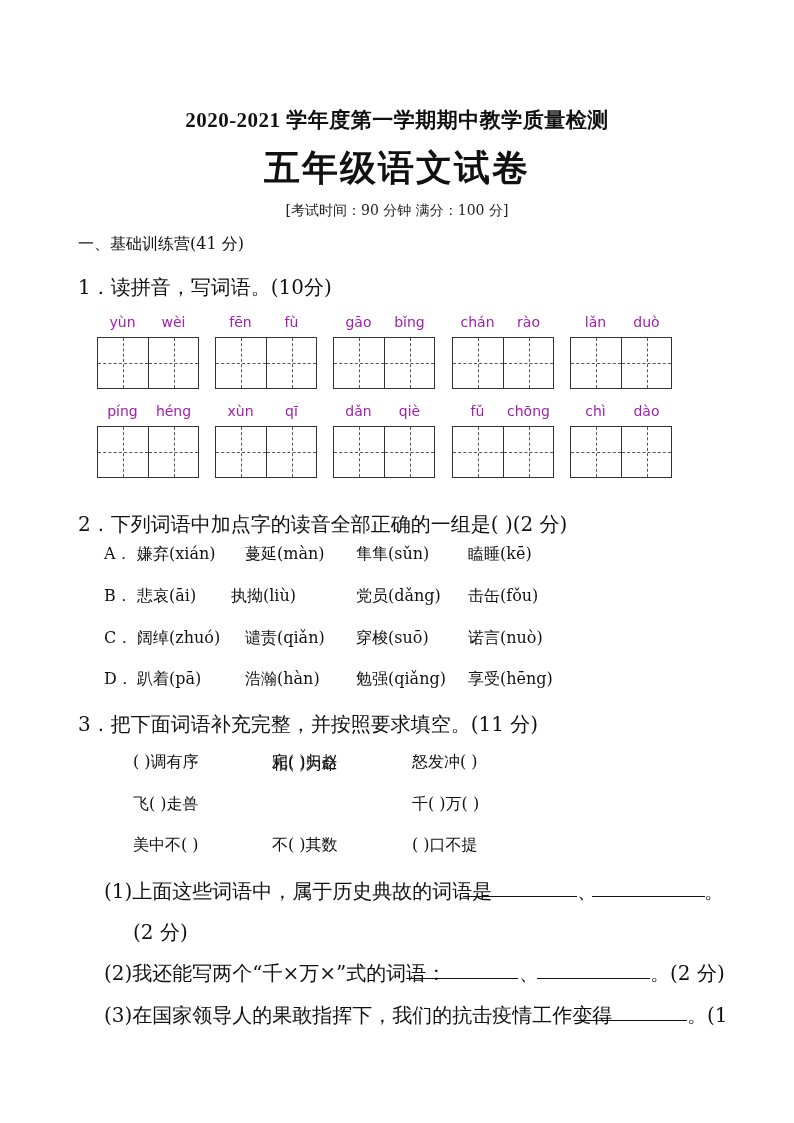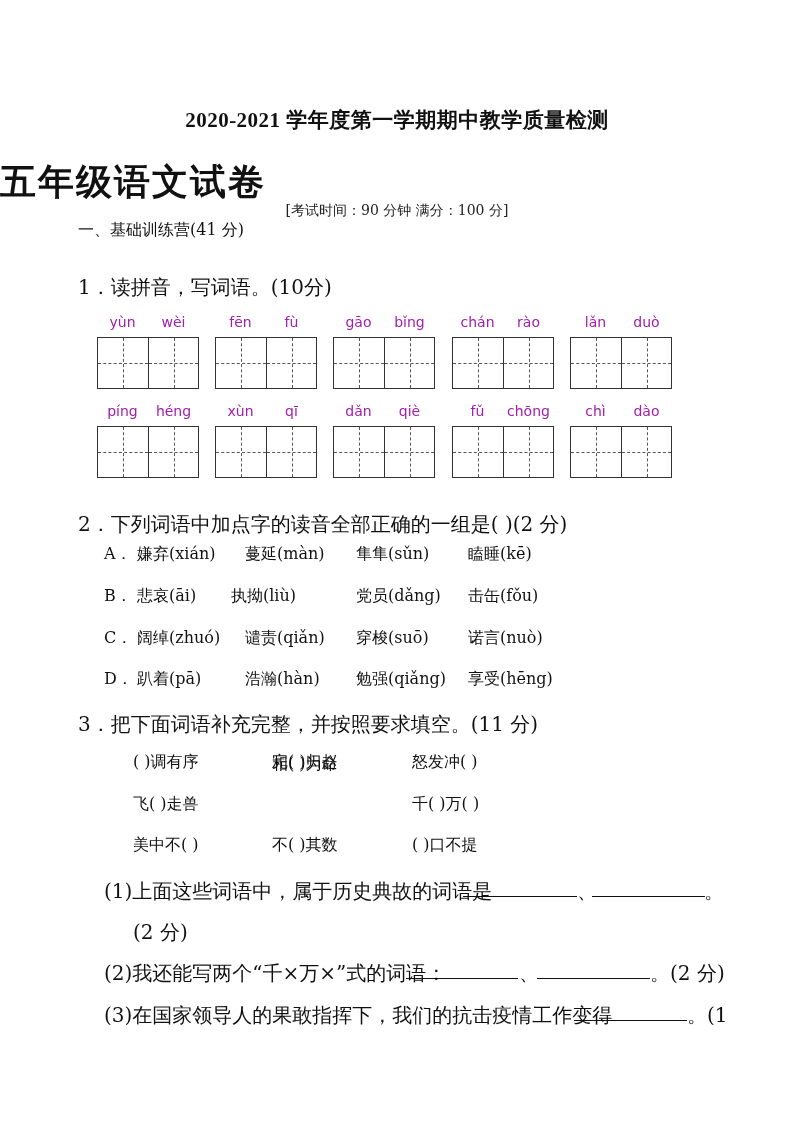--- a/index.html
+++ b/index.html
@@ -1,19 +1,19 @@
 <!DOCTYPE html>
 <html><head>
 <meta charset="utf-8">
 <style>
   html, body { margin:0; padding:0; background:#ffffff; }
   body { width:794px; height:1123px; position:relative; overflow:hidden; color:#111; font-family:"DejaVu Serif","Liberation Serif",serif; }
   .abs { position:absolute; white-space:nowrap; }
   .subtitle { left:0; width:794px; top:106px; text-align:center; font-family:Liberation Serif, serif; font-size:21px; font-weight:bold; letter-spacing:0.5px; }
-  .title { left:0; width:794px; top:158px; font-family:"DejaVu Sans","Liberation Sans",sans-serif; font-size:36px; font-weight:bold; letter-spacing:2px; }
+  .title { left:0; width:794px; top:144px; text-align:center; font-family:"DejaVu Sans","Liberation Sans",sans-serif; font-size:36px; font-weight:bold; letter-spacing:2px; }
   .meta { left:0; width:794px; top:202px; text-align:center; font-size:14px; color:#222; }
   .txt { font-size:16px; }
   .q { font-size:20px; }
   .grid-group { position:absolute; }
   .pinyin { position:absolute; font-family:"DejaVu Sans","Liberation Sans",sans-serif; font-size:14px; text-align:center; width:51px; top:-23px; color:#a21caf; }
   .grid { position:absolute; width:102px; height:52px; border:1.5px solid #333; box-sizing:border-box; display:flex; }
   .cell { width:50%; height:100%; position:relative; box-sizing:border-box; }
   .cell + .cell { border-left:1.5px solid #333; }
   .cell::before { content:""; position:absolute; left:50%; top:0; bottom:0; border-left:1px dashed #555; }
   .cell::after { content:""; position:absolute; top:50%; left:0; right:0; border-top:1px dashed #555; }
@@ -22,21 +22,21 @@
   .opt-row span { position:absolute; white-space:nowrap; }
   .idiom { position:absolute; font-size:16px; white-space:nowrap;text-align:center; }
 </style>
 </head>
 <body>
 
 <div class="abs subtitle">2020-2021 学年度第一学期期中教学质量检测</div>
 <div class="abs title">五年级语文试卷</div>
 <div class="abs meta">[考试时间：90 分钟   满分：100 分]</div>
 
-<div class="abs txt" style="left:78px;top:220px;">一、基础训练营(41 分)</div>
+<div class="abs txt" style="left:78px;top:234px;">一、基础训练营(41 分)</div>
 
 <div class="abs q" style="left:78px;top:274px;">1．读拼音，写词语。(10分)</div>
 
 <div class="grid-group" style="left:97px;top:337px;">
   <div class="pinyin" style="left:0">yùn</div>
   <div class="pinyin" style="left:51px">wèi</div>
   <div class="grid">
       <div class="cell"></div>
       <div class="cell"></div>
     </div>

